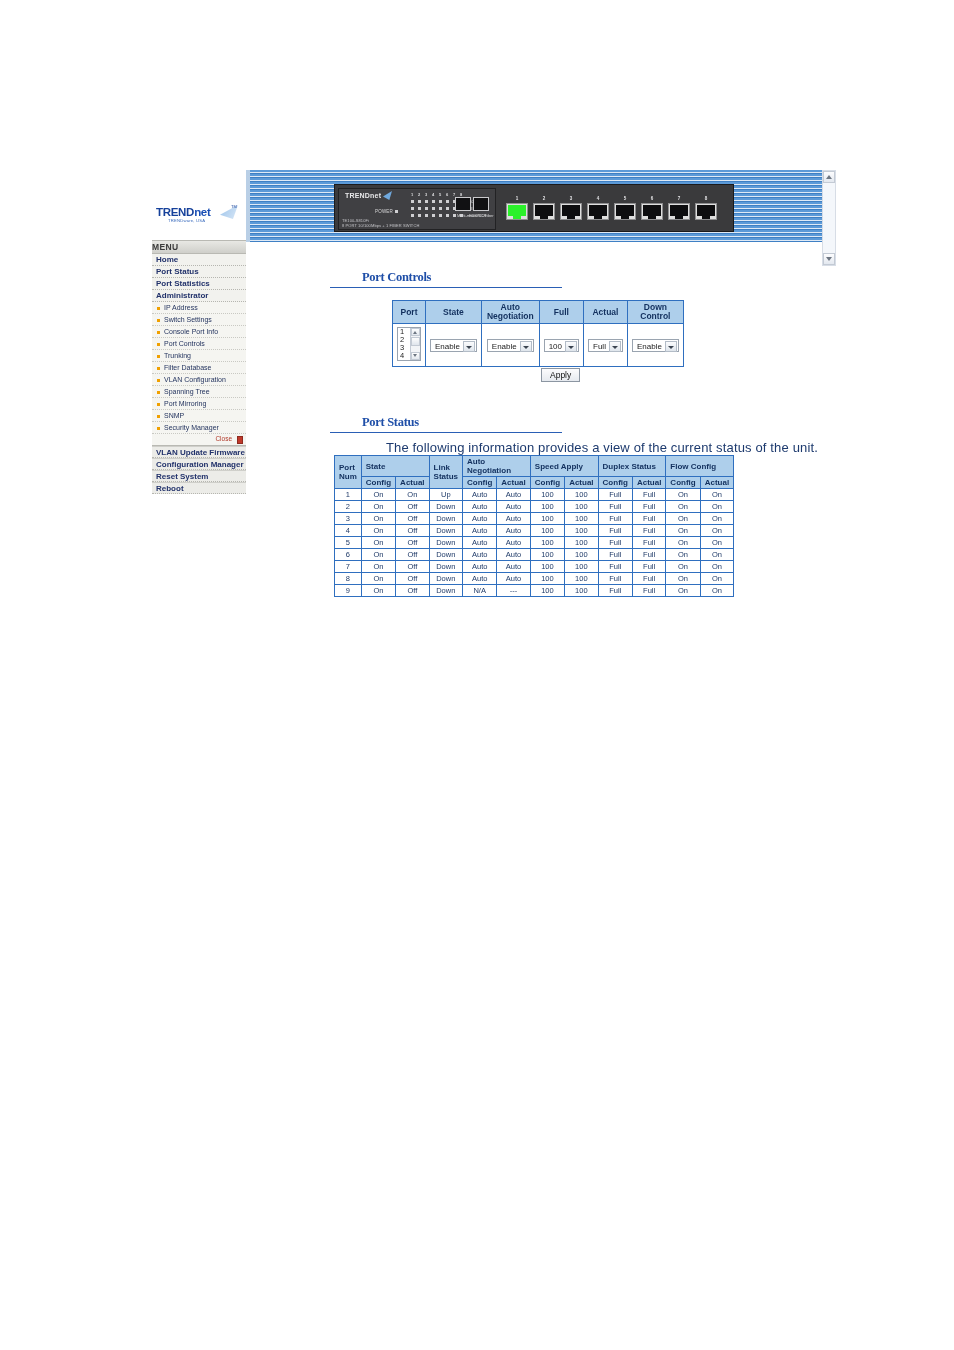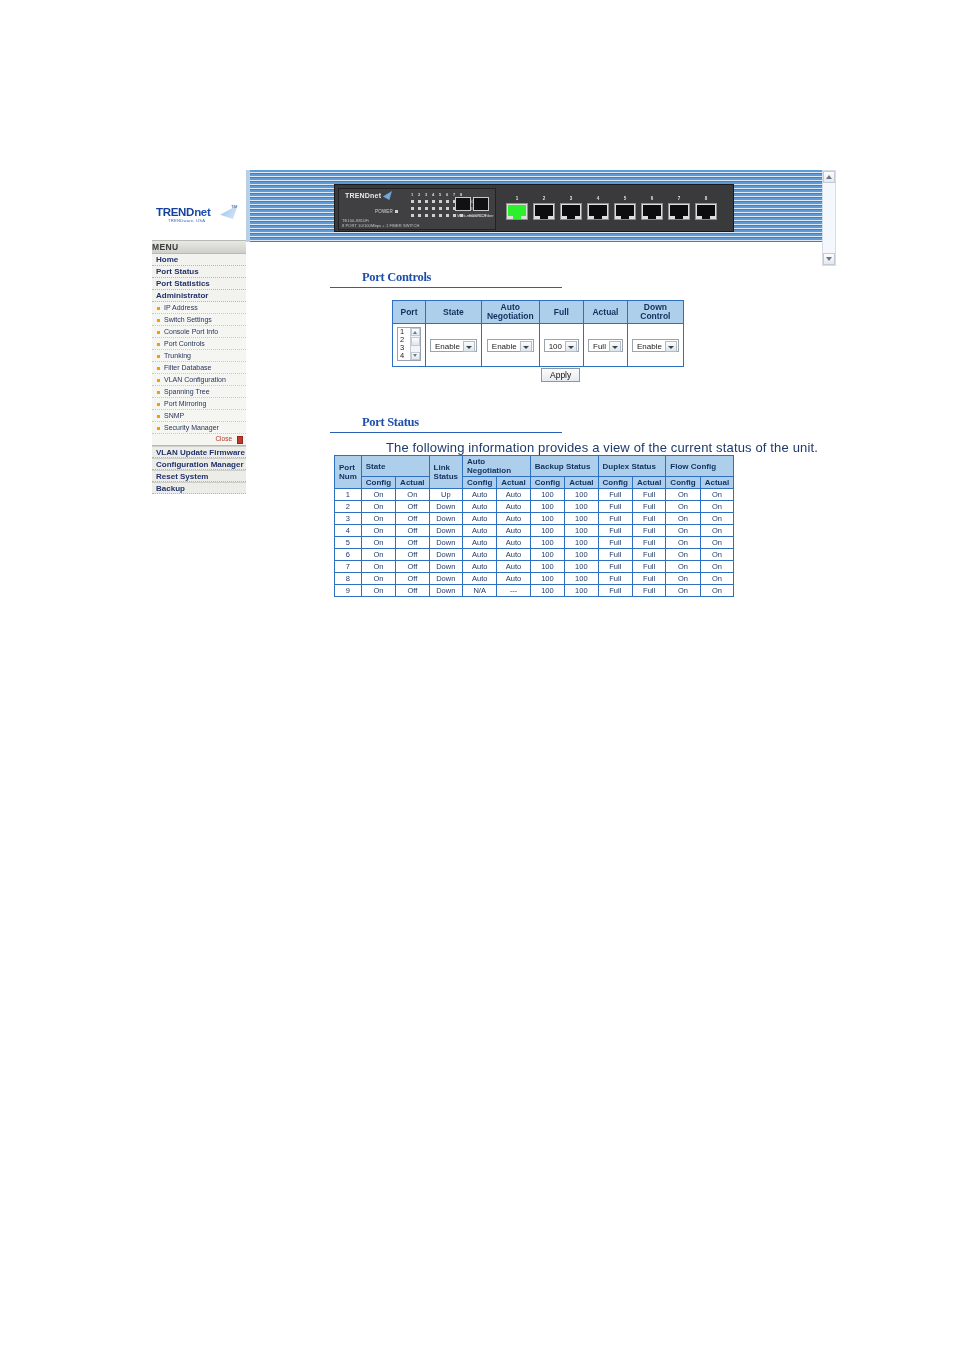--- a/index.html
+++ b/index.html
@@ -672,21 +672,21 @@
 
     <div id="close-row">
       <div id="close-lbl">Close</div>
       <div id="close-icon"></div>
     </div>
 
     <div id="menu-bottom">
         <div class="m-item bold-sec"><span>VLAN Update Firmware</span></div>
         <div class="m-item bold-sec"><span>Configuration Manager</span></div>
         <div class="m-item bold-sec"><span>Reset System</span></div>
-        <div class="m-item bold-sec"><span>Backup</span></div>
+        <div class="m-item bold-sec"><span>Reboot</span></div>
       </div>
   </div>
 
   <div id="content">
 
     <div class="title-wrap">
       <span class="sect-title">Port Controls</span>
     </div>
 
     <table id="pc-table">
@@ -763,21 +763,21 @@
             </th>
             <th colspan="2">State</th>
             <th rowspan="2">
               <div>Link</div>
               <div>Status</div>
             </th>
             <th colspan="2">
               <div>Auto</div>
               <div>Negotiation</div>
             </th>
-            <th colspan="2">Backup Status</th>
+            <th colspan="2">Speed Apply</th>
             <th colspan="2">Duplex Status</th>
             <th colspan="2">Flow Config</th>
           </tr>
           <tr id="ps-subhead-row">
               <th class="sub">Config</th>
               <th class="sub">Actual</th>
               <th class="sub">Config</th>
               <th class="sub">Actual</th>
               <th class="sub">Config</th>
               <th class="sub">Actual</th>

